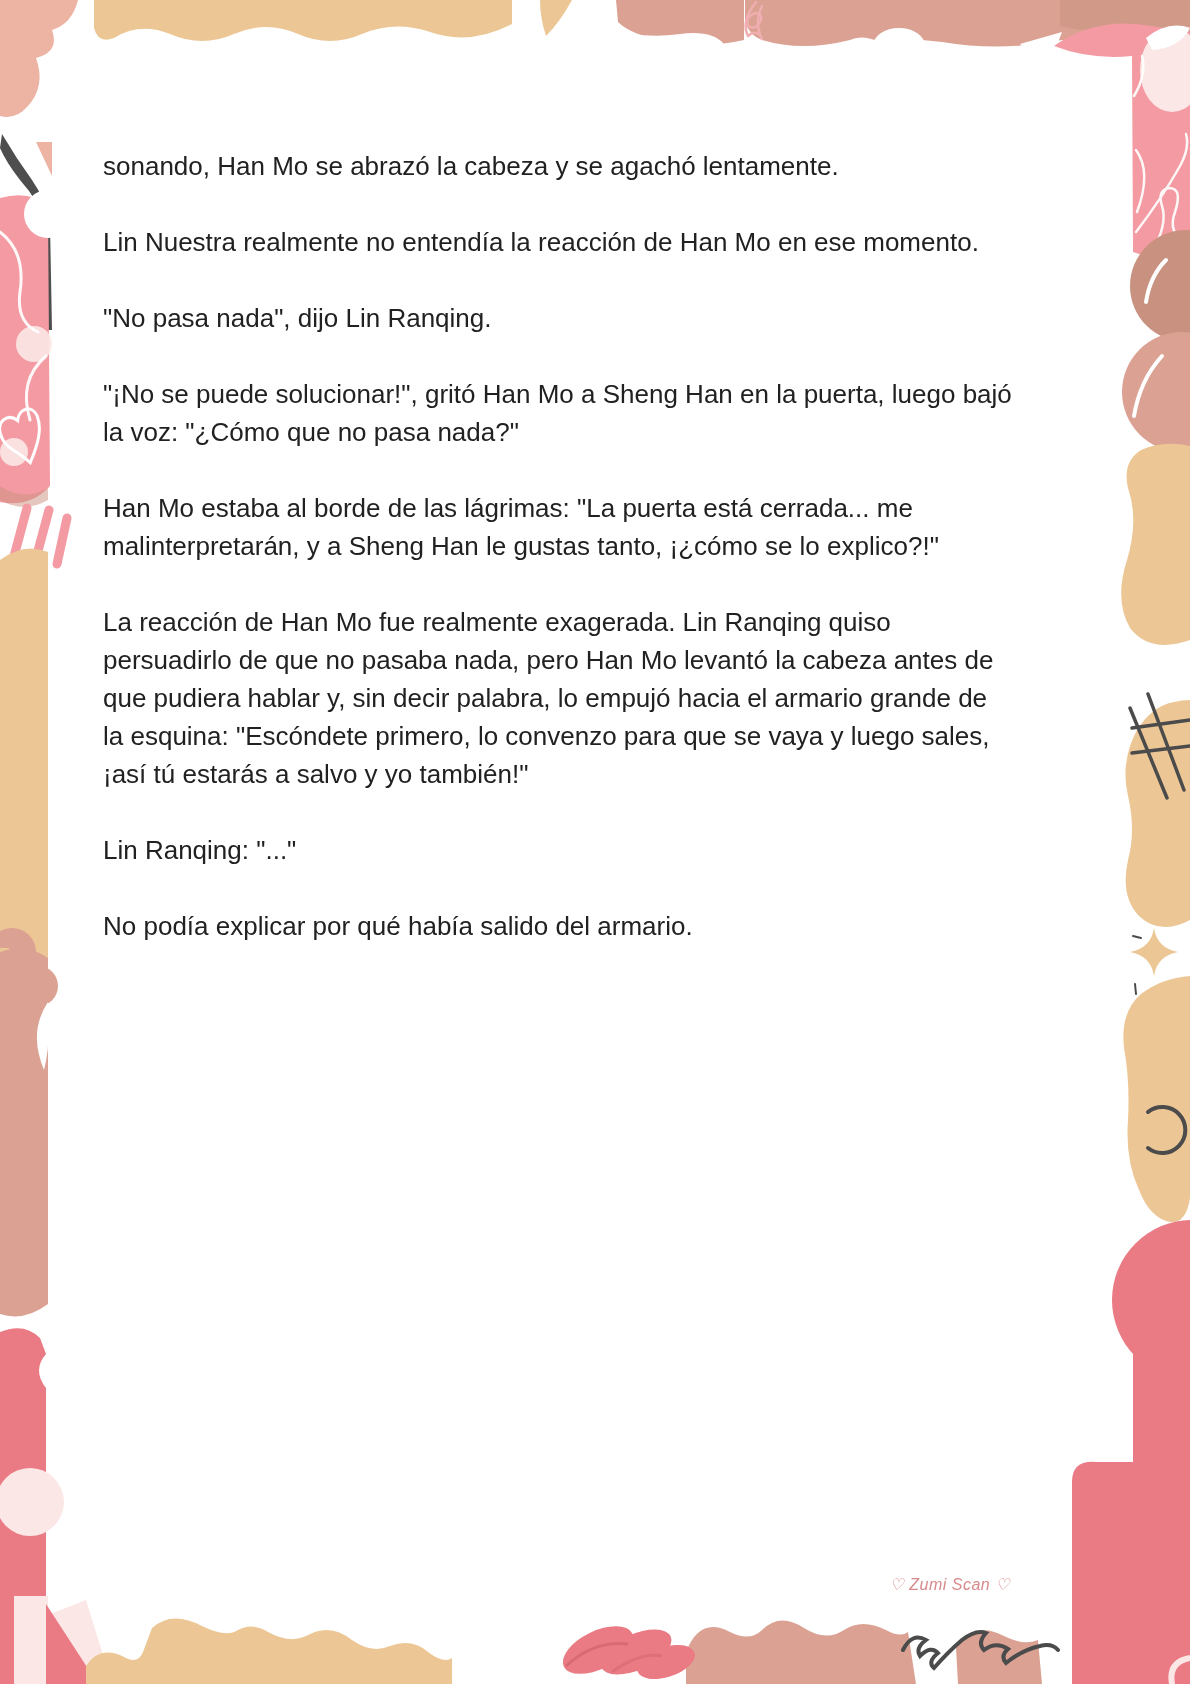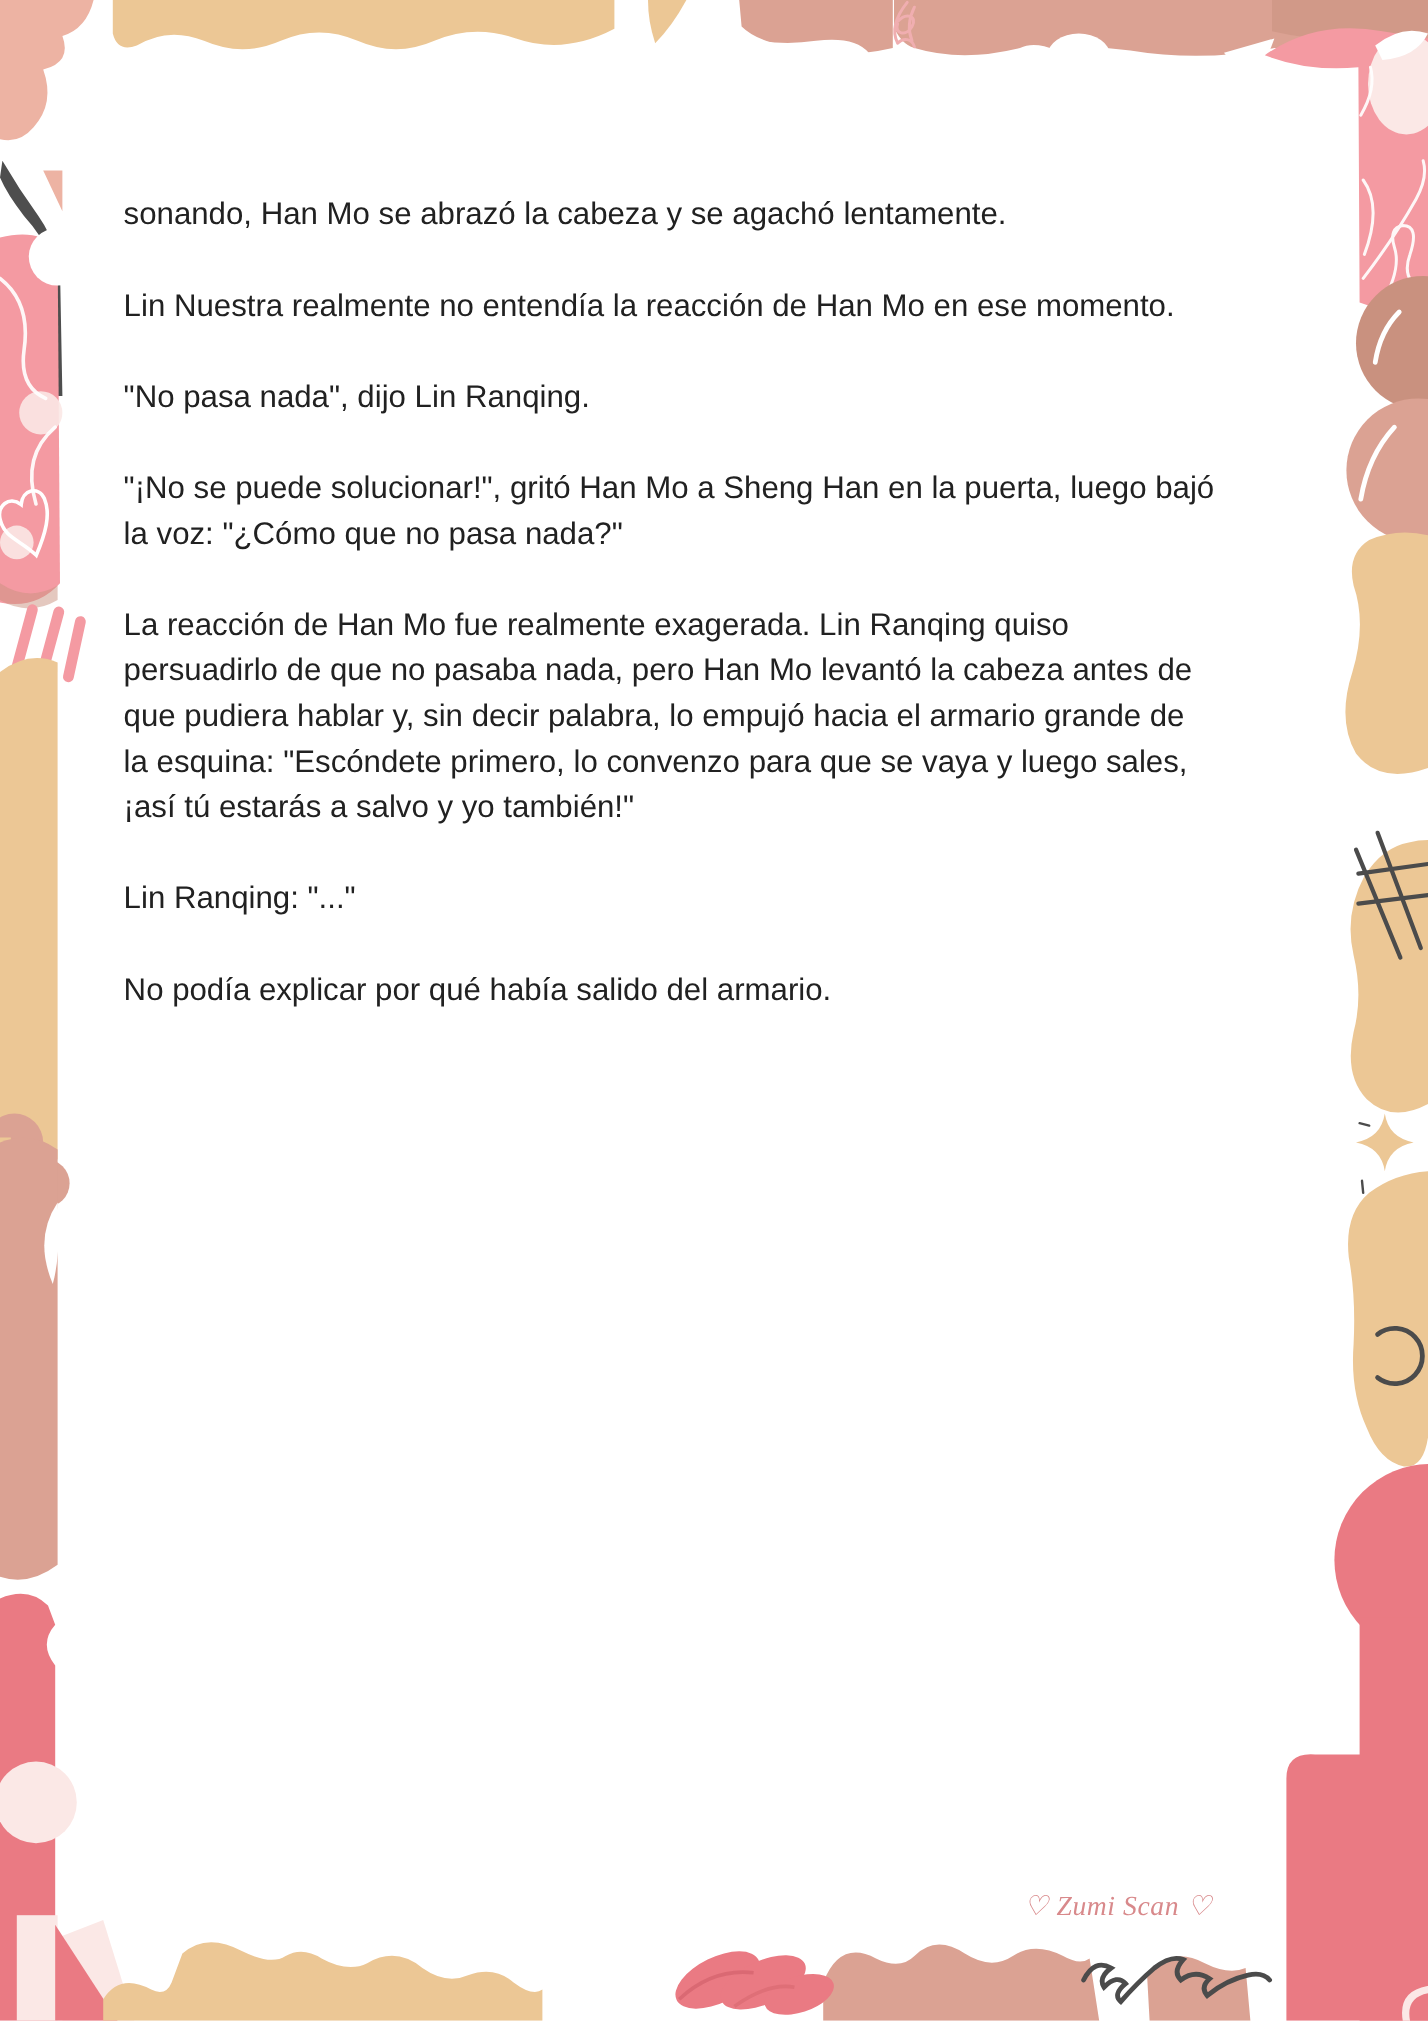--- a/index.html
+++ b/index.html
@@ -8,24 +8,24 @@
     --doodle-gray:#4b4b4b; --text-color:#212121; --watermark-color:#d8898b;
     --ribbon:#f0aeb0;
   }
   html,body{margin:0;padding:0;}
   body{width:1190px;height:1684px;background:#ffffff;overflow:hidden;
        font-family:"Liberation Sans", sans-serif;}
   .page{position:relative;width:1190px;height:1684px;background:#fff;}
   svg.frame{position:absolute;left:0;top:0;width:1190px;height:1684px;display:block;}
   .content{position:absolute;left:103px;top:143px;width:990px;
            color:var(--text-color);font-size:26px;line-height:38px;}
-  .content p{margin:16px 0 38px 0;white-space:pre-line;}
-  .watermark{position:absolute;right:180px;top:1575px;font-size:23px;
+  .content p{margin:4px 0 38px 0;white-space:pre-line;}
+  .watermark{position:absolute;right:180px;top:1575px;font-size:16px;
              font-style:italic;letter-spacing:.5px;color:var(--watermark-color);
-             font-family:Liberation Serif, serif;}
+             font-family:Liberation Sans, sans-serif;}
   
   .f-tan{fill:var(--tan)} .f-dusty{fill:var(--dusty-rose)} .f-dustyd{fill:var(--dusty-rose-dark)}
   .f-pink{fill:var(--pink)} .f-coral{fill:var(--coral)} .f-pale{fill:var(--pale-pink)}
   .f-salmon{fill:var(--salmon)} .f-white{fill:#ffffff} .f-gray{fill:#4e4e4e}
   .s-white{stroke:#ffffff;fill:none;stroke-linecap:round}
   .s-gray{stroke:var(--doodle-gray);fill:none;stroke-linecap:round}
   .s-pink{stroke:var(--pink);fill:none;stroke-linecap:round}
   .s-ribbon{stroke:var(--ribbon);fill:none;stroke-linecap:round}
   .s-pale{stroke:var(--pale-pink);fill:none;stroke-linecap:round}
 </style>
@@ -148,20 +148,22 @@
       <path class="s-gray" stroke-width="4" d="M903,1650 Q912,1632 926,1640 Q915,1648 920,1656 Q931,1645 938,1653 Q927,1662 934,1668 Q948,1652 962,1640 Q976,1629 986,1633 Q977,1643 984,1650 Q996,1641 1008,1649 Q1000,1656 1006,1663 Q1022,1650 1040,1646 Q1052,1643 1058,1650"></path>
     </g>
   </svg>
 
   <main class="content">
     <p>sonando, Han Mo se abrazó la cabeza y se agachó lentamente.</p>
     <p>Lin Nuestra realmente no entendía la reacción de Han Mo en ese momento.</p>
     <p>"No pasa nada", dijo Lin Ranqing.</p>
     <p>"¡No se puede solucionar!", gritó Han Mo a Sheng Han en la puerta, luego bajó
 la voz: "¿Cómo que no pasa nada?"</p>
+    <p>Han Mo estaba al borde de las lágrimas: "La puerta está cerrada... me
+malinterpretarán, y a Sheng Han le gustas tanto, ¡¿cómo se lo explico?!"</p>
     <p>La reacción de Han Mo fue realmente exagerada. Lin Ranqing quiso
 persuadirlo de que no pasaba nada, pero Han Mo levantó la cabeza antes de
 que pudiera hablar y, sin decir palabra, lo empujó hacia el armario grande de
 la esquina: "Escóndete primero, lo convenzo para que se vaya y luego sales,
 ¡así tú estarás a salvo y yo también!"</p>
     <p>Lin Ranqing: "..."</p>
     <p>No podía explicar por qué había salido del armario.</p>
   </main>
 
   <div class="watermark">♡ Zumi Scan ♡</div>

